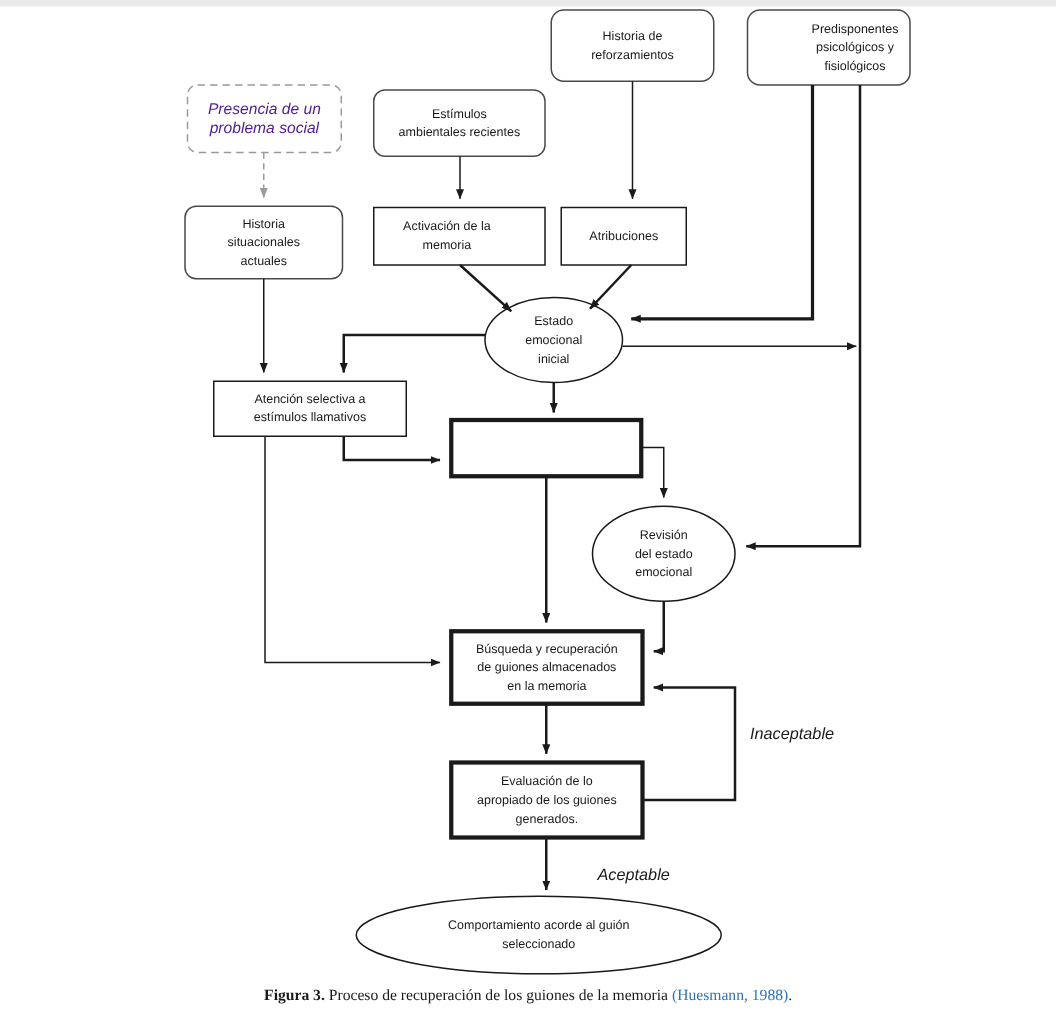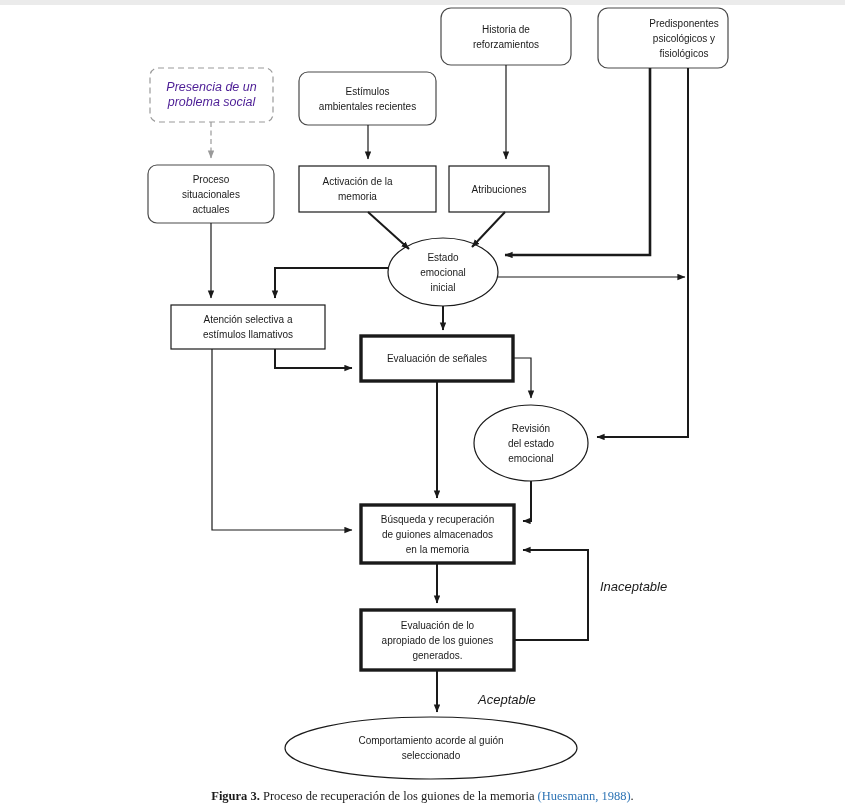--- a/index.html
+++ b/index.html
@@ -147,21 +147,21 @@
 
       <path d="M514,640 L588,640 L588,550 L523,550" stroke-width="2.0" marker-end="url(#arw)"></path>
 
       <path d="M437,670 L437,712" stroke-width="2.0" marker-end="url(#arw)"></path>
     </g>
   </svg>
 
   <div class="node-text soft" style="left:150px;top:68px;width:123px;height:54px;">Presencia de un
 problema social</div>
 
-  <div class="node-text" style="left:148px;top:165px;width:126px;height:58px;">Proceso
+  <div class="node-text" style="left:148px;top:165px;width:126px;height:58px;">Historia
 situacionales
 actuales</div>
 
   <div class="node-text" style="left:299px;top:72px;width:137px;height:53px;">Estímulos
 ambientales recientes</div>
 
   <div class="node-text" style="left:441px;top:8px;width:130px;height:57px;">Historia de
 reforzamientos</div>
 
   <div class="node-text" style="left:598px;top:8px;width:130px;height:60px;padding-left:21px;">Predisponentes
@@ -173,21 +173,20 @@
 
   <div class="node-text" style="left:449px;top:166px;width:100px;height:46px;">Atribuciones</div>
 
   <div class="node-text" style="left:388px;top:238px;width:110px;height:68px;">Estado
 emocional
 inicial</div>
 
   <div class="node-text" style="left:171px;top:305px;width:154px;height:44px;">Atención selectiva a
 estímulos llamativos</div>
 
-  <div class="node-text" style="left:361px;top:336px;width:152px;height:45px;">Evaluación de señales</div>
 
   <div class="node-text" style="left:474px;top:409px;width:114px;height:68px;">Revisión
 del estado
 emocional</div>
 
   <div class="node-text" style="left:361px;top:505px;width:153px;height:58px;">Búsqueda y recuperación
 de guiones almacenados
 en la memoria</div>
 
   <div class="node-text" style="left:361px;top:610px;width:153px;height:60px;">Evaluación de lo

